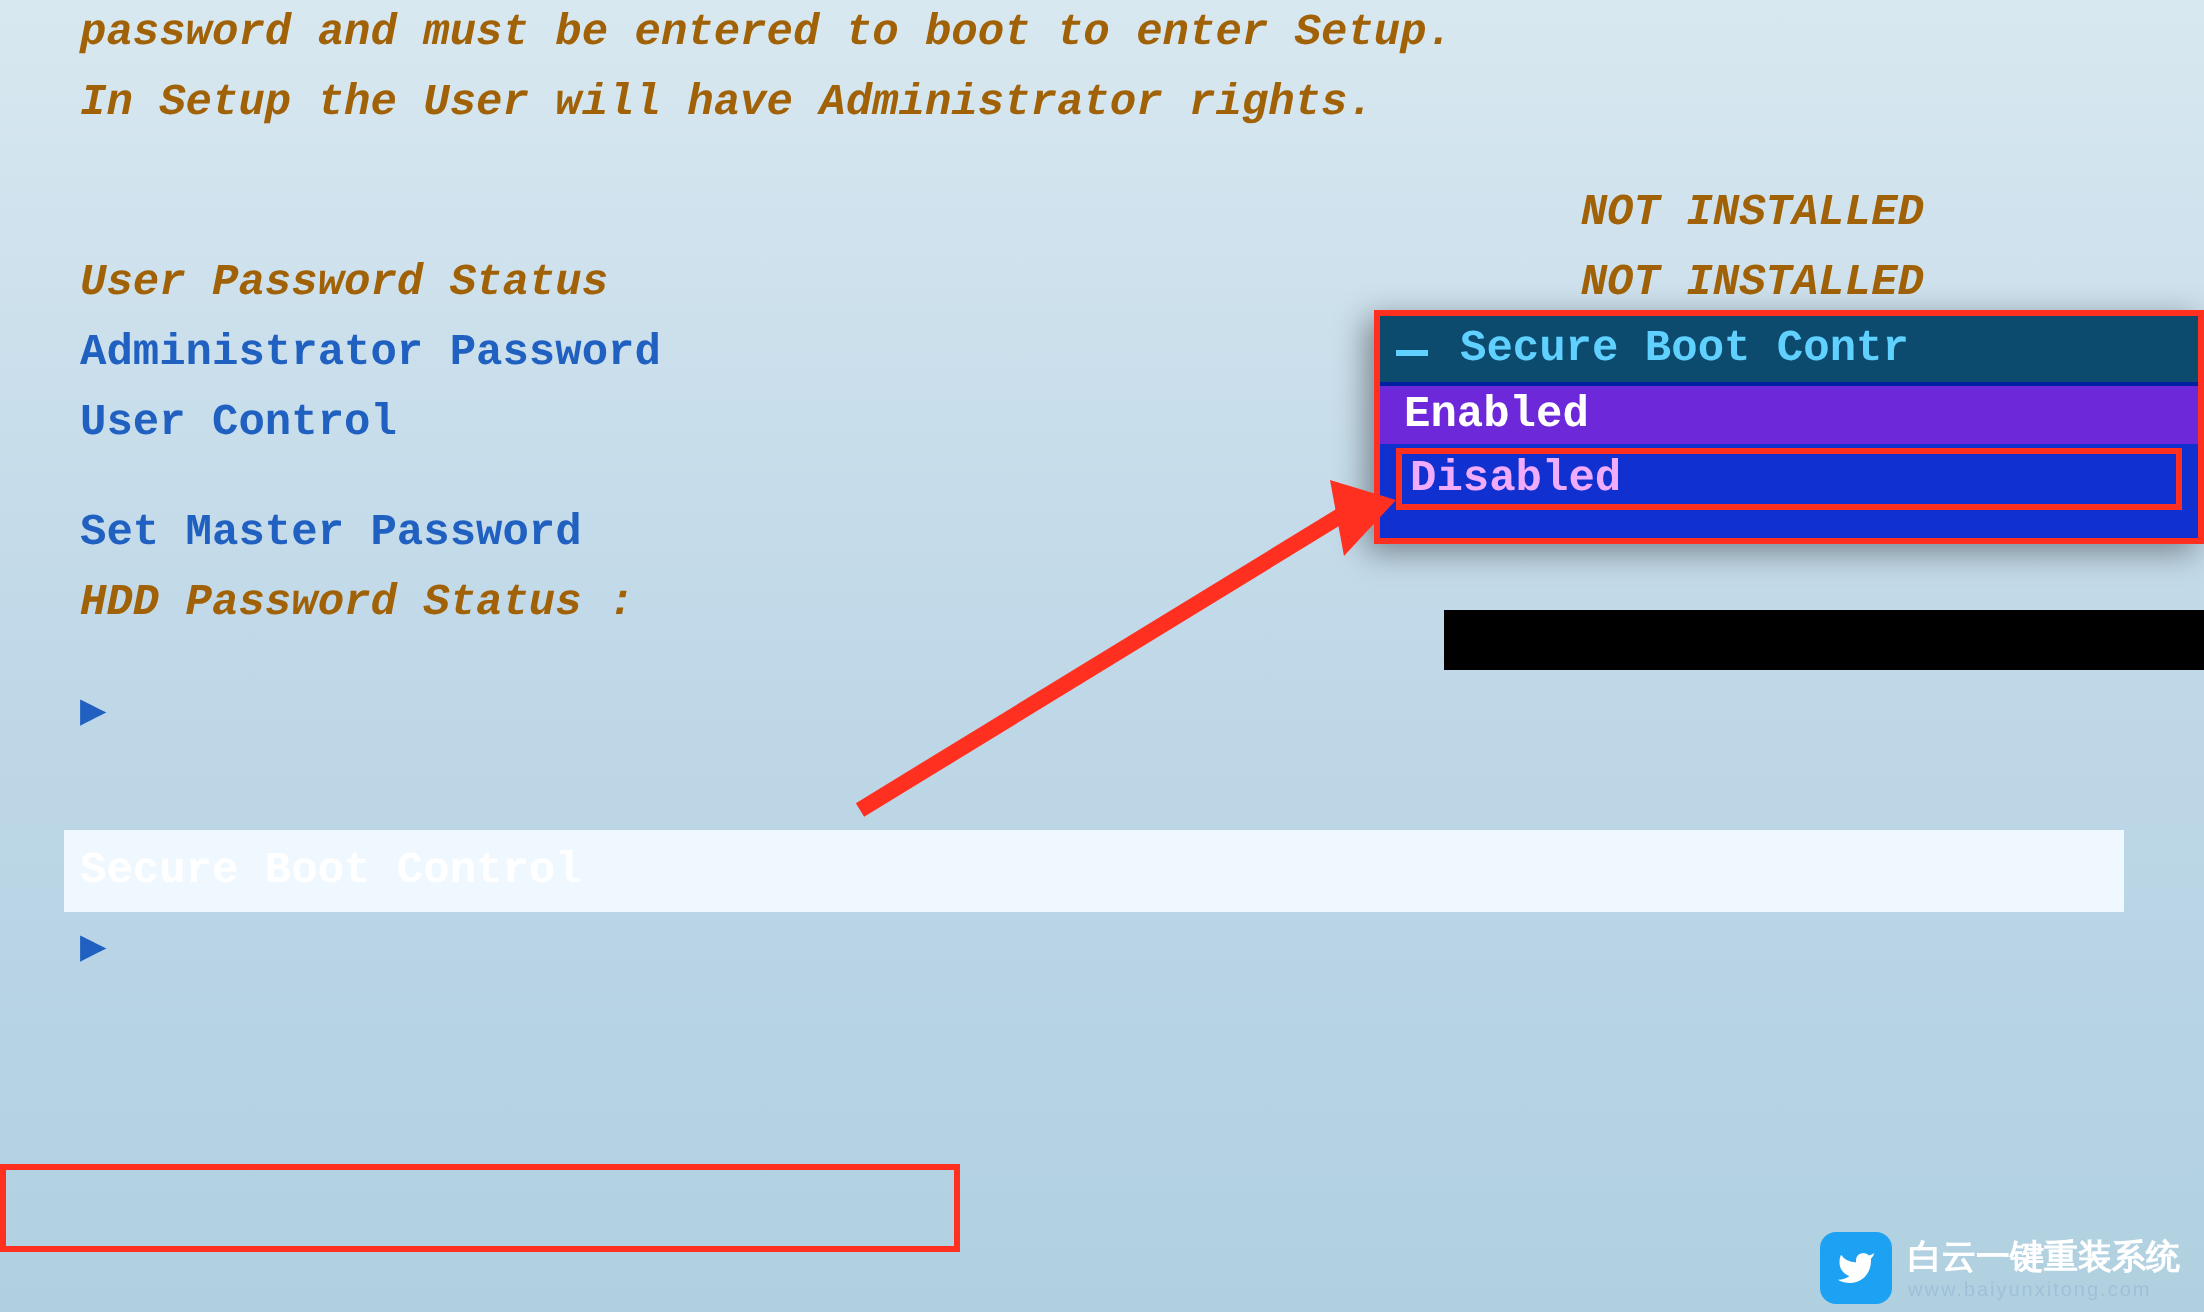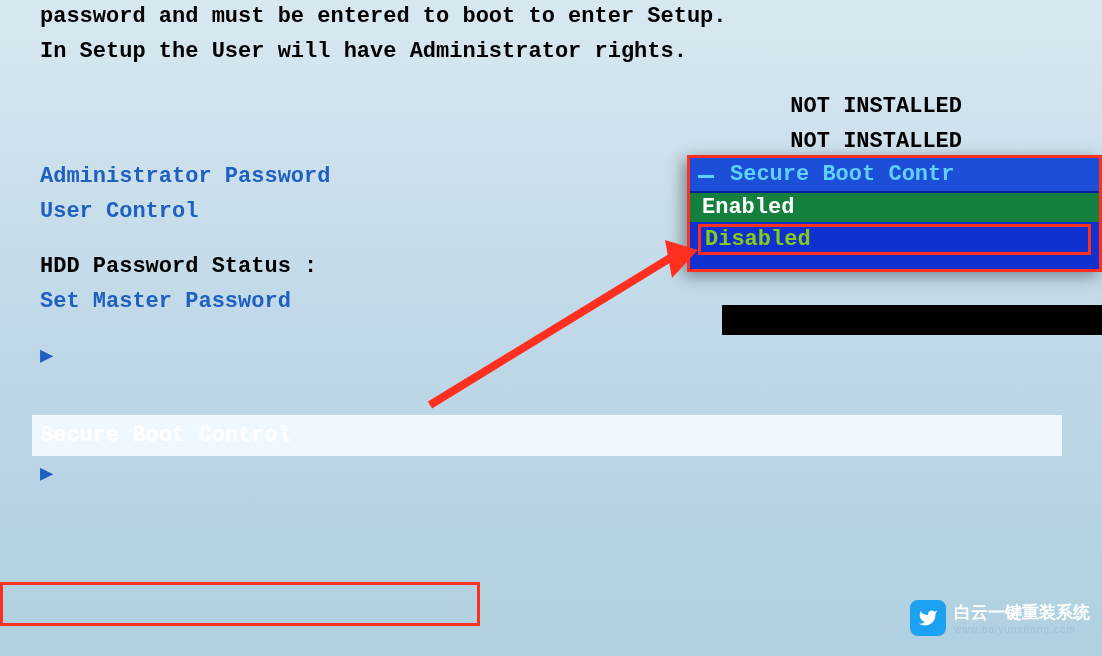--- a/index.html
+++ b/index.html
@@ -36,21 +36,22 @@
     .label {
       flex: 0 0 auto;
     }
     
     .value {
       margin-left: auto;
       padding-right: 100px;
     }
     
     .gray-text {
-      color: #000000;
+      color: #a16207;
+      font-style: italic;
     }
     
     .blue-text {
       color: #2060c0;
     }
     
     .spacer {
       height: 20px;
     }
     
@@ -73,21 +74,21 @@
       width: 415px;
       background: #1030d0;
       border: 3px solid #ff3020;
       box-shadow: -4px 4px 15px rgba(0,0,0,0.4);
     }
     
     .popup-title {
       color: #60d0ff;
       padding: 4px 12px;
       font-size: 22px;
-      background: #1d4ed8;
+      background: #0c4a6e;
       border-bottom: 2px solid #0020a0;
       position: relative;
     }
     
     .popup-title::before {
       content: '';
       position: absolute;
       left: 8px;
       top: 50%;
       width: 16px;
@@ -99,26 +100,26 @@
       padding-left: 28px;
     }
     
     .popup-option {
       padding: 2px 12px;
       color: #ffffff;
       font-size: 22px;
     }
     
     .popup-option.selected {
-      background: #15803d;
+      background: #6d28d9;
       color: #ffffff;
     }
     
     .popup-option.highlighted {
-      color: #84cc16;
+      color: #f0abfc;
       border: 3px solid #ff3020;
       margin: 2px 8px;
       padding: 0 4px;
     }
     
     .popup-bottom {
       height: 12px;
       background: #1030d0;
     }
     
@@ -145,21 +146,21 @@
       left: 0;
       bottom: 30px;
       width: 480px;
       height: 44px;
       border: 3px solid #ff3020;
     }
     
     .watermark {
       position: absolute;
       right: 12px;
-      bottom: 20px;
+      bottom: 4px;
       display: flex;
       align-items: center;
       gap: 8px;
     }
     
     .watermark-icon {
       width: 36px;
       height: 36px;
       background: #1da1f2;
       border-radius: 8px;
@@ -204,39 +205,40 @@
     <span>In Setup the User will have Administrator rights.</span>
   </div>
 
   <div class="spacer"></div>
 
   <div class="line gray-text">
     <span class="value">NOT INSTALLED</span>
   </div>
 
   <div class="line gray-text">
+    <span class="label">User Password Status</span>
     <span class="value">NOT INSTALLED</span>
   </div>
 
   <div class="line blue-text">
     <span class="label">Administrator Password</span>
   </div>
 
   <div class="line blue-text">
     <span class="label">User Control</span>
   </div>
 
   <div class="spacer"></div>
 
+  <div class="line blue-text">
+    <span class="label">Set Master Password</span>
+  </div>
+
   <div class="line gray-text">
     <span class="label">HDD Password Status  :</span>
-  </div>
-
-  <div class="line blue-text">
-    <span class="label">Set Master Password</span>
   </div>
 
 
   <div class="spacer"></div>
 
   <div class="line blue-text">
     <span class="submenu-arrow">▶</span>
   </div>
 
   <div class="spacer"></div>

